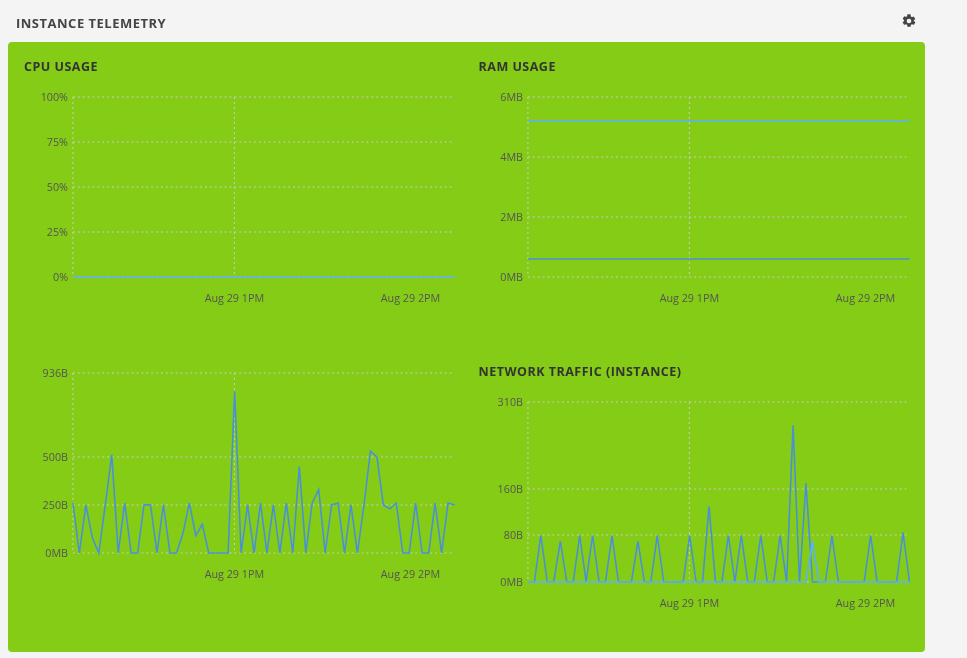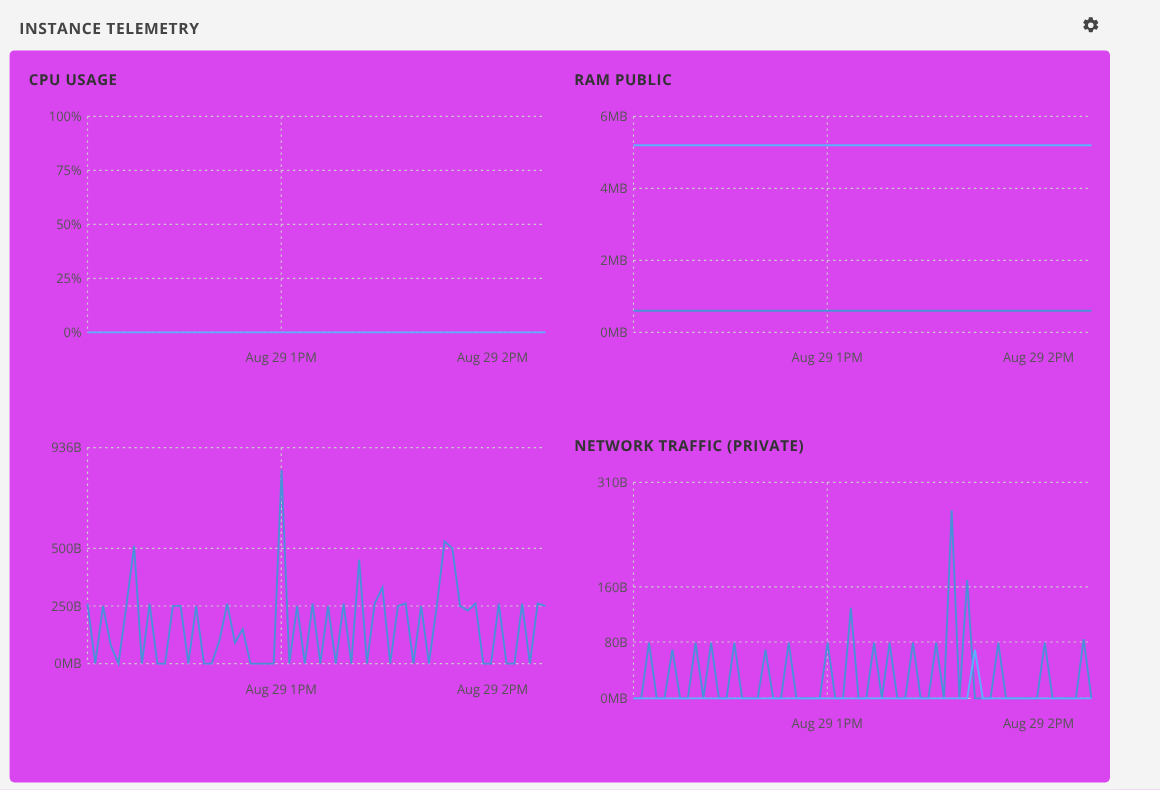--- a/index.html
+++ b/index.html
@@ -27,21 +27,21 @@
     font-weight: 700;
     letter-spacing: 0.5px;
     color: #444;
   }
   .gear {
     width: 16px; height: 16px;
     cursor: pointer;
     color: #444;
   }
   .card {
-    background: #d946ef;
+    background: #84cc16;
     border-radius: 4px;
     margin: 0 8px 8px 8px;
     padding: 16px 16px 8px 16px;
     height: 610px;
   }
   .grid {
     display: grid;
     grid-template-columns: 1fr 1fr;
     grid-template-rows: 1fr 1fr;
     gap: 24px 24px;
@@ -110,21 +110,21 @@
             <text class="axis-label" x="45" y="149" text-anchor="end">25%</text>
             <text class="axis-label" x="45" y="194" text-anchor="end">0%</text>
             <text class="axis-label" x="215" y="215" text-anchor="middle">Aug 29 1PM</text>
             <text class="axis-label" x="395" y="215" text-anchor="middle">Aug 29 2PM</text>
             <path id="cpu-path" class="series-line secondary" d="M50.0 190.0 L56.6 190.0 L63.2 190.0 L69.8 190.0 L76.4 190.0 L83.1 190.0 L89.7 190.0 L96.3 190.0 L102.9 190.0 L109.5 190.0 L116.1 190.0 L122.7 190.0 L129.3 190.0 L135.9 190.0 L142.5 190.0 L149.2 190.0 L155.8 190.0 L162.4 190.0 L169.0 190.0 L175.6 190.0 L182.2 190.0 L188.8 190.0 L195.4 190.0 L202.0 190.0 L208.6 190.0 L215.3 190.0 L221.9 190.0 L228.5 190.0 L235.1 190.0 L241.7 190.0 L248.3 190.0 L254.9 190.0 L261.5 190.0 L268.1 190.0 L274.7 190.0 L281.4 190.0 L288.0 190.0 L294.6 190.0 L301.2 190.0 L307.8 190.0 L314.4 190.0 L321.0 190.0 L327.6 190.0 L334.2 190.0 L340.8 190.0 L347.5 190.0 L354.1 190.0 L360.7 190.0 L367.3 190.0 L373.9 190.0 L380.5 190.0 L387.1 190.0 L393.7 190.0 L400.3 190.0 L406.9 190.0 L413.6 190.0 L420.2 190.0 L426.8 190.0 L433.4 190.0 L440.0 190.0 "></path>
           </svg>
         </div>
       </div>
 
       <div class="chart-cell">
-        <div class="chart-title">RAM PUBLIC</div>
+        <div class="chart-title">RAM USAGE</div>
         <div class="chart-box">
           <svg class="chart" viewBox="0 0 440 230" preserveAspectRatio="none">
             <g>
               <line class="grid-line" x1="50" x2="440" y1="10" y2="10"></line>
               <line class="grid-line" x1="50" x2="440" y1="70" y2="70"></line>
               <line class="grid-line" x1="50" x2="440" y1="130" y2="130"></line>
               <line class="grid-line" x1="50" x2="440" y1="190" y2="190"></line>
               <line class="v-sep" x1="50" x2="50" y1="10" y2="190"></line>
               <line class="v-sep" x1="215" x2="215" y1="10" y2="190"></line>
             </g>
@@ -156,21 +156,21 @@
             <text class="axis-label" x="45" y="146" text-anchor="end">250B</text>
             <text class="axis-label" x="45" y="194" text-anchor="end">0MB</text>
             <text class="axis-label" x="215" y="215" text-anchor="middle">Aug 29 1PM</text>
             <text class="axis-label" x="395" y="215" text-anchor="middle">Aug 29 2PM</text>
             <path id="netpub-path" class="series-line primary" d="M50.0 140.0 L56.6 190.0 L63.2 141.9 L69.8 174.6 L76.4 190.0 L83.1 141.9 L89.7 91.9 L96.3 190.0 L102.9 140.0 L109.5 190.0 L116.1 190.0 L122.7 141.9 L129.3 141.9 L135.9 190.0 L142.5 141.9 L149.2 190.0 L155.8 190.0 L162.4 170.8 L169.0 140.0 L175.6 172.7 L182.2 161.2 L188.8 190.0 L195.4 190.0 L202.0 190.0 L208.6 190.0 L215.3 28.5 L221.9 190.0 L228.5 141.9 L235.1 190.0 L241.7 140.0 L248.3 190.0 L254.9 141.9 L261.5 190.0 L268.1 140.0 L274.7 190.0 L281.4 103.5 L288.0 190.0 L294.6 140.0 L301.2 126.5 L307.8 190.0 L314.4 141.9 L321.0 140.0 L327.6 190.0 L334.2 141.9 L340.8 190.0 L347.5 141.9 L354.1 88.1 L360.7 93.8 L367.3 141.9 L373.9 145.8 L380.5 140.0 L387.1 190.0 L393.7 190.0 L400.3 140.0 L406.9 190.0 L413.6 190.0 L420.2 140.0 L426.8 190.0 L433.4 140.0 L440.0 141.9 "></path>
           </svg>
         </div>
       </div>
 
       <div class="chart-cell">
-        <div class="chart-title">NETWORK TRAFFIC (PRIVATE)</div>
+        <div class="chart-title">NETWORK TRAFFIC (INSTANCE)</div>
         <div class="chart-box">
           <svg class="chart" viewBox="0 0 440 230" preserveAspectRatio="none">
             <g>
               <line class="grid-line" x1="50" x2="440" y1="10" y2="10"></line>
               <line class="grid-line" x1="50" x2="440" y1="97" y2="97"></line>
               <line class="grid-line" x1="50" x2="440" y1="143" y2="143"></line>
               <line class="grid-line" x1="50" x2="440" y1="190" y2="190"></line>
               <line class="v-sep" x1="50" x2="50" y1="10" y2="190"></line>
               <line class="v-sep" x1="215" x2="215" y1="10" y2="190"></line>
             </g>

